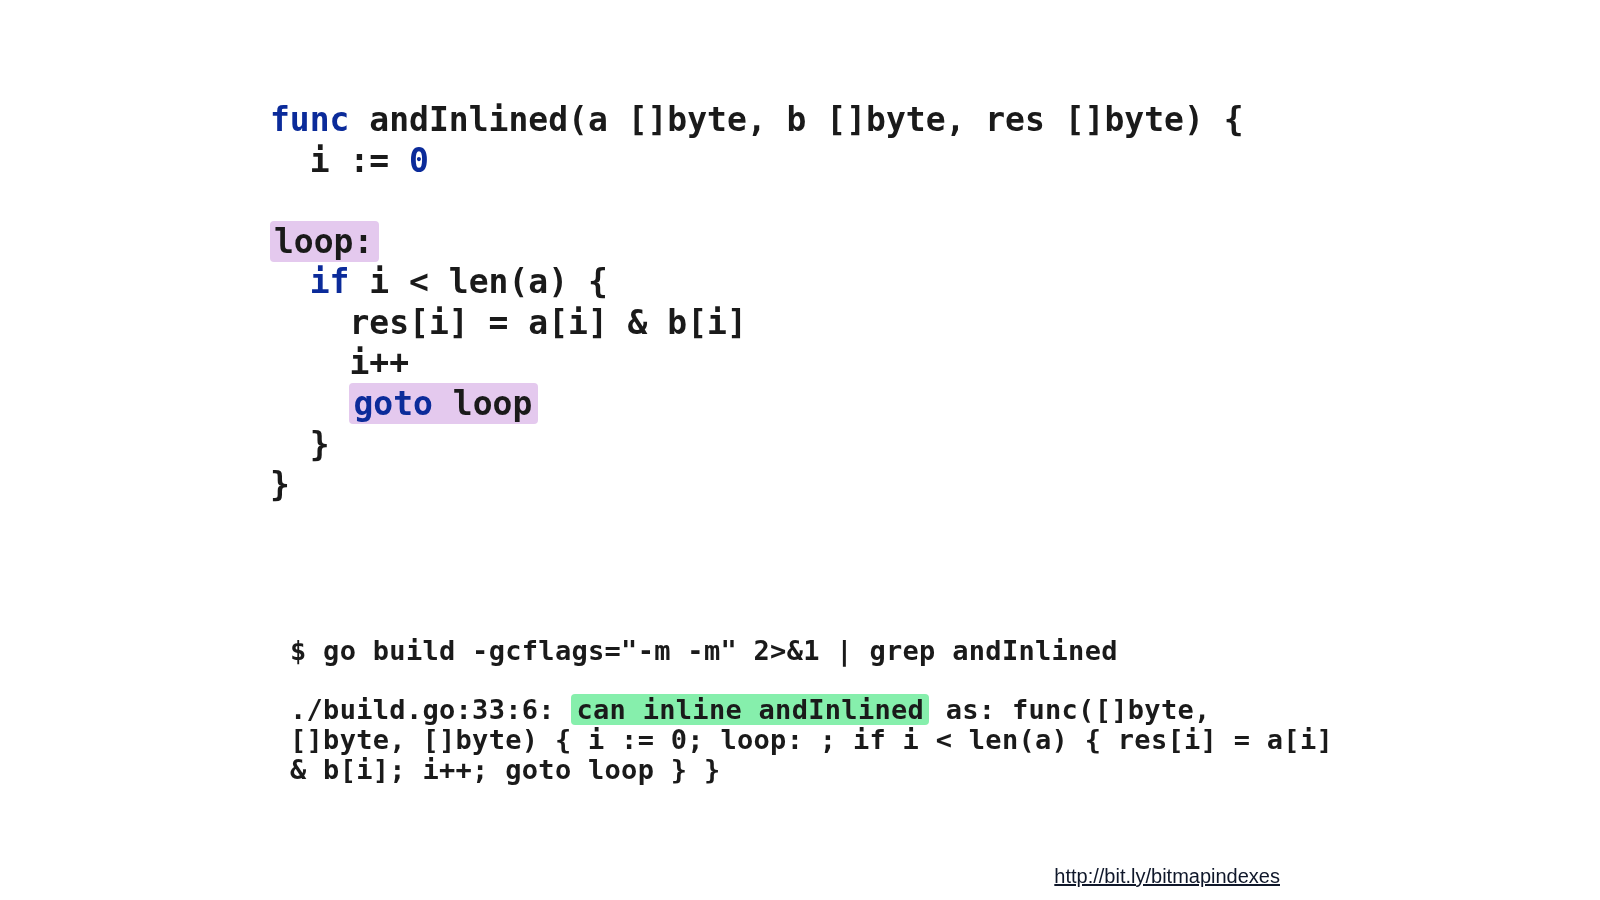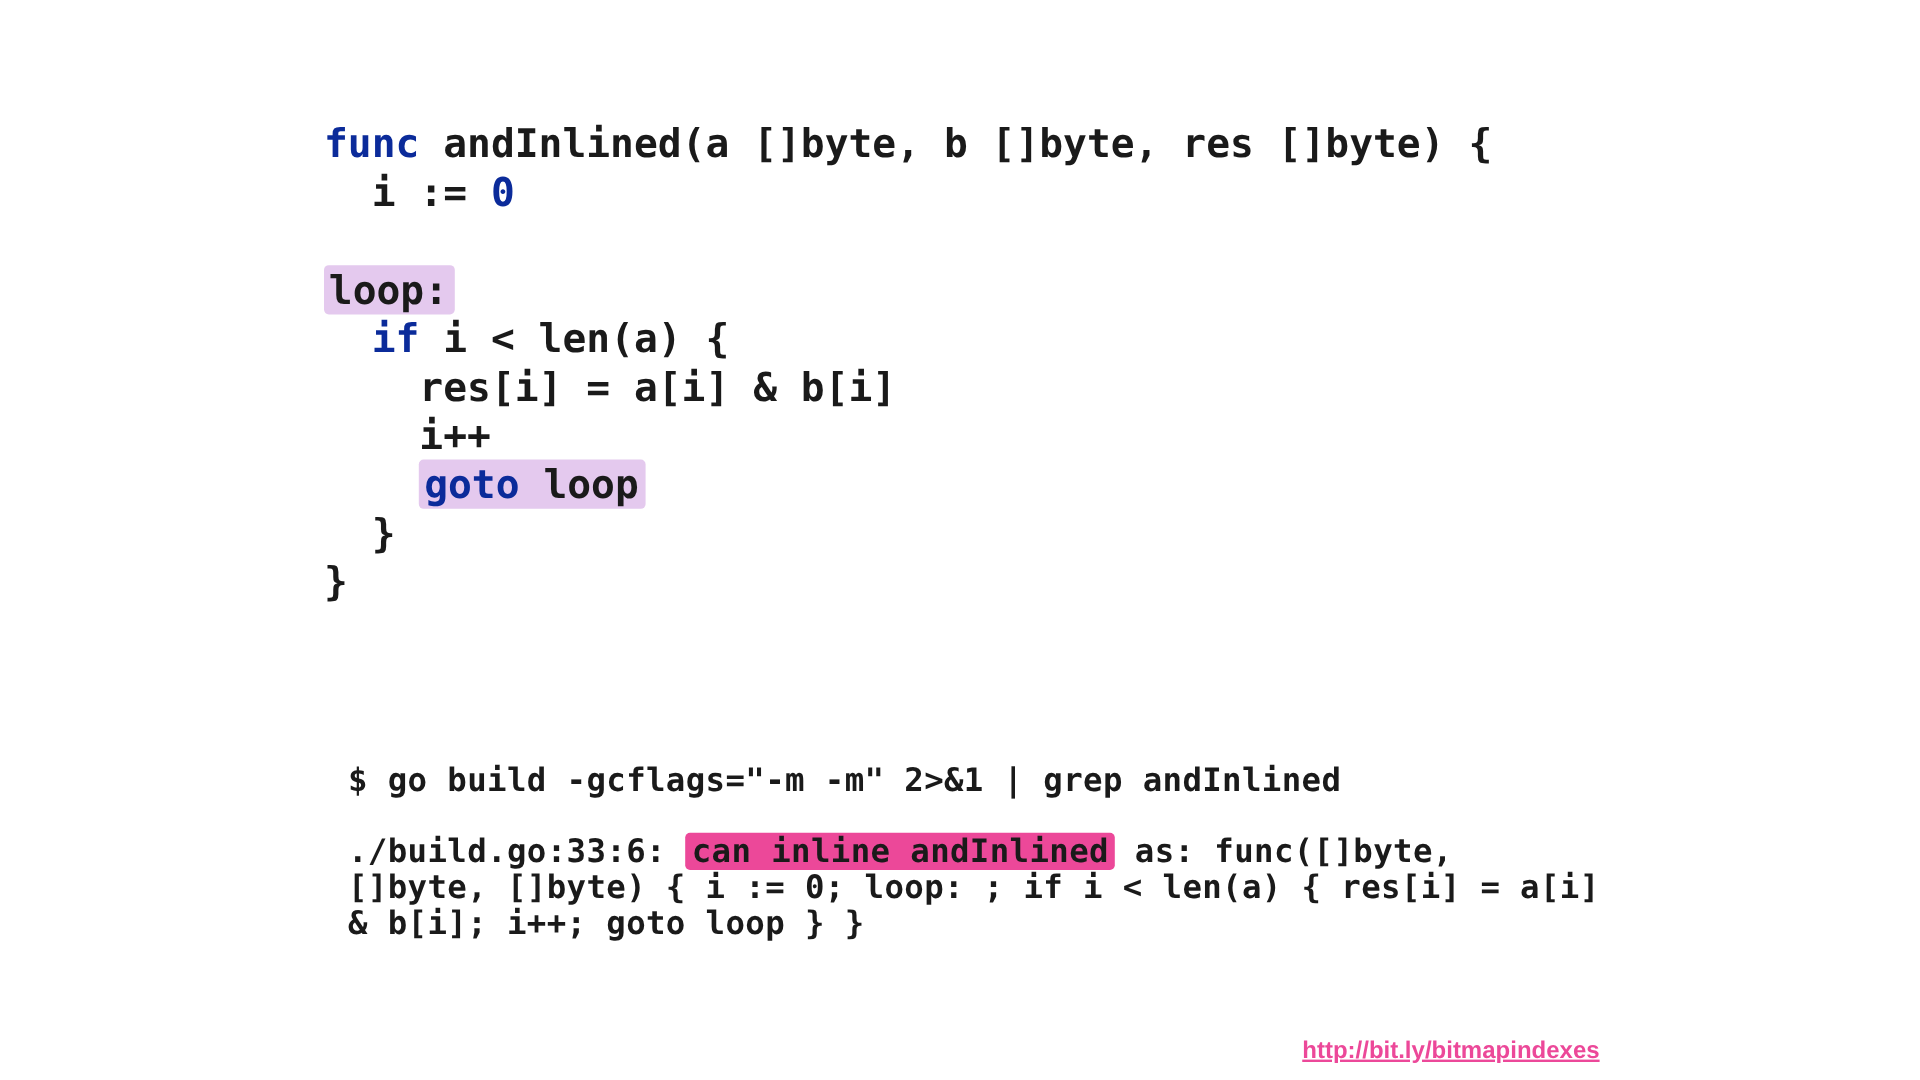--- a/index.html
+++ b/index.html
@@ -8,21 +8,20 @@
     width: 1600px;
     height: 900px;
     background: #ffffff;
     font-family: "Menlo", "Consolas", "DejaVu Sans Mono", monospace;
     overflow: hidden;
   }
   .slide {
     position: relative;
     width: 1308px;
     height: 900px;
-    padding-left: 41px;
   }
   .code-block {
     position: absolute;
     top: 100px;
     left: 270px;
     font-size: 33px;
     line-height: 1.23;
     white-space: pre;
     color: #1a1a1a;
     font-weight: 600;
@@ -42,35 +41,35 @@
   .kw   { color: #0b2b9a; font-weight: 700; }
   .num  { color: #0b2b9a; font-weight: 700; }
   .hl {
     background: #e4c9ee;
     border-radius: 4px;
     padding: 1px 6px 1px 4px;
     box-decoration-break: clone;
     -webkit-box-decoration-break: clone;
   }
   .hl2 {
-    background: #ec4899;
+    background: #86efac;
     border-radius: 4px;
     padding: 0px 5px;
     box-decoration-break: clone;
     -webkit-box-decoration-break: clone;
   }
   .link {
     position: absolute;
-    right: 16px;
+    right: 28px;
     bottom: 12px;
     font-family: -apple-system, "Helvetica Neue", Arial, sans-serif;
     font-size: 20px;
-    color: #ec4899;
+    color: #0f172a;
     text-decoration: underline;
-    font-weight: 700;
+    font-weight: 400;
   }
 </style>
 </head>
 <body>
 
 <div class="slide">
 
   <div class="code-block"><span class="kw">func</span><span> andInlined(a []byte, b []byte, res []byte) {</span>
 <span>  i := </span><span class="num">0</span>
 <span></span>

